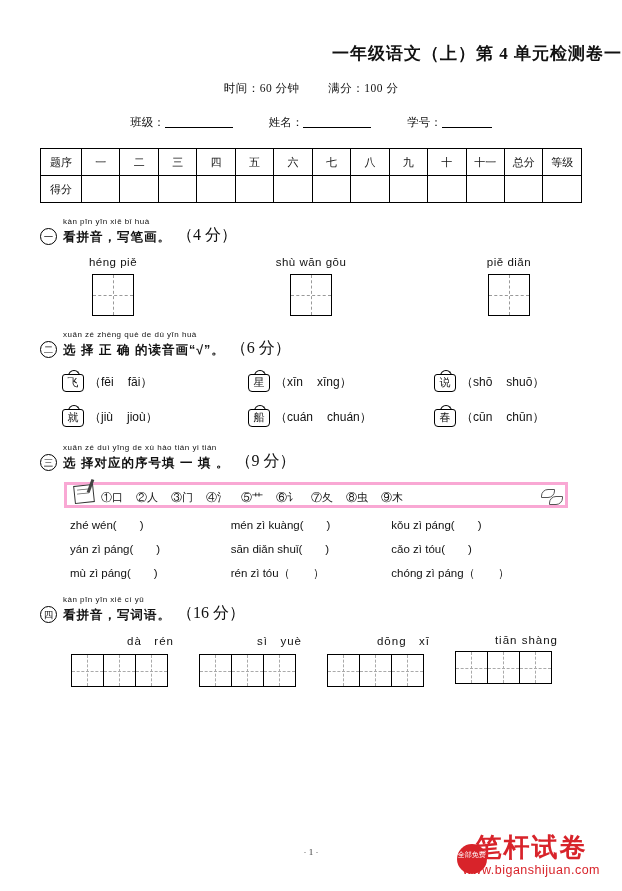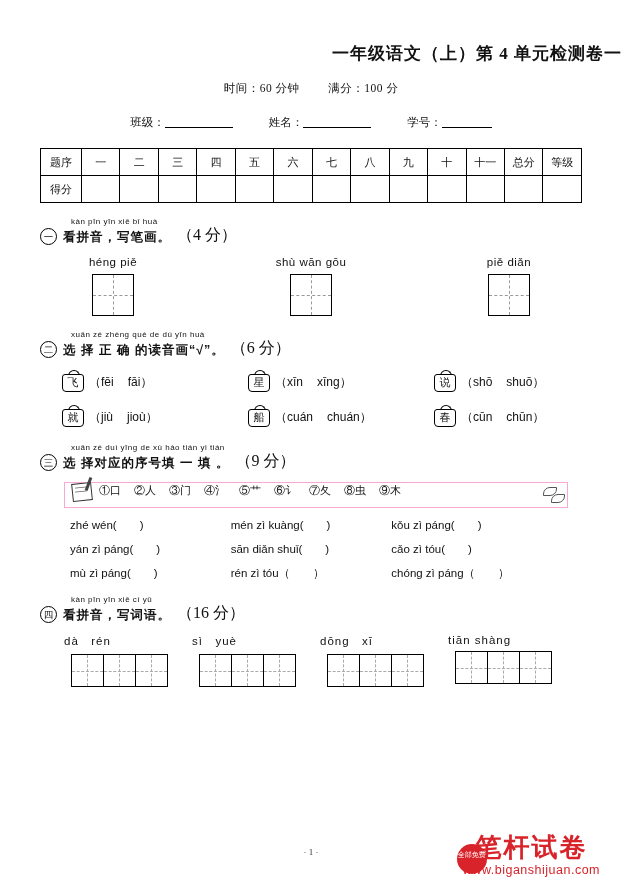--- a/index.html
+++ b/index.html
@@ -91,21 +91,21 @@
   }
   .sec-title{
     font-size:12.5px;
     font-weight:bold;
     letter-spacing:1px;
     font-family:"Liberation Sans", sans-serif;
     position:relative;
   }
   .pinyin-over{
     position:absolute;
-    top:-12px;left:8px;
+    top:-12px;left:0;
     font-size:8px;
     font-family:"Liberation Sans", sans-serif;
     letter-spacing:0.5px;
     white-space:nowrap;
     font-weight:normal;
   }
   .pts{font-size:16px;font-weight:normal;}
 
   
   .row-grids{
@@ -180,26 +180,26 @@
   .bell .ch{
     position:absolute;left:0;top:5px;width:26px;
     text-align:center;font-size:11px;
     font-family:"Liberation Serif", serif;
   }
   .paren{white-space:nowrap;}
   .paren .sp{display:inline-block;width:14px;}
 
   
   .opt-box{
-    border:1px solid #f9a8d4;
+    border:3px solid #f9a8d4;
     height:26px;
     margin:10px 14px 0 24px;
     position:relative;
     display:flex;
-    align-items:flex-start;
+    align-items:flex-end;
     padding-left:34px;
     font-size:11px;
     font-family:"Liberation Sans", sans-serif;
     box-sizing:border-box;
   }
   .opt-box .opt{
     margin-right:13px;
     white-space:nowrap;
   }
   .pencil{
@@ -243,21 +243,21 @@
   .fcol{width:176px;}
   .fcol2{width:176px;}
   .fcol3{width:176px;}
 
   
   .word-row{
     display:flex;
     justify-content:space-between;
     margin:10px 24px 0 24px;
   }
-  .wcell{text-align:left;width:110px;}
+  .wcell{text-align:right;width:110px;}
   .wlabel{
     font-size:11.5px;
     font-family:"Liberation Sans", sans-serif;
     margin-bottom:5px;
     letter-spacing:1px;
   }
   .tianzi2{
     display:flex;
     justify-content:center;
   }

